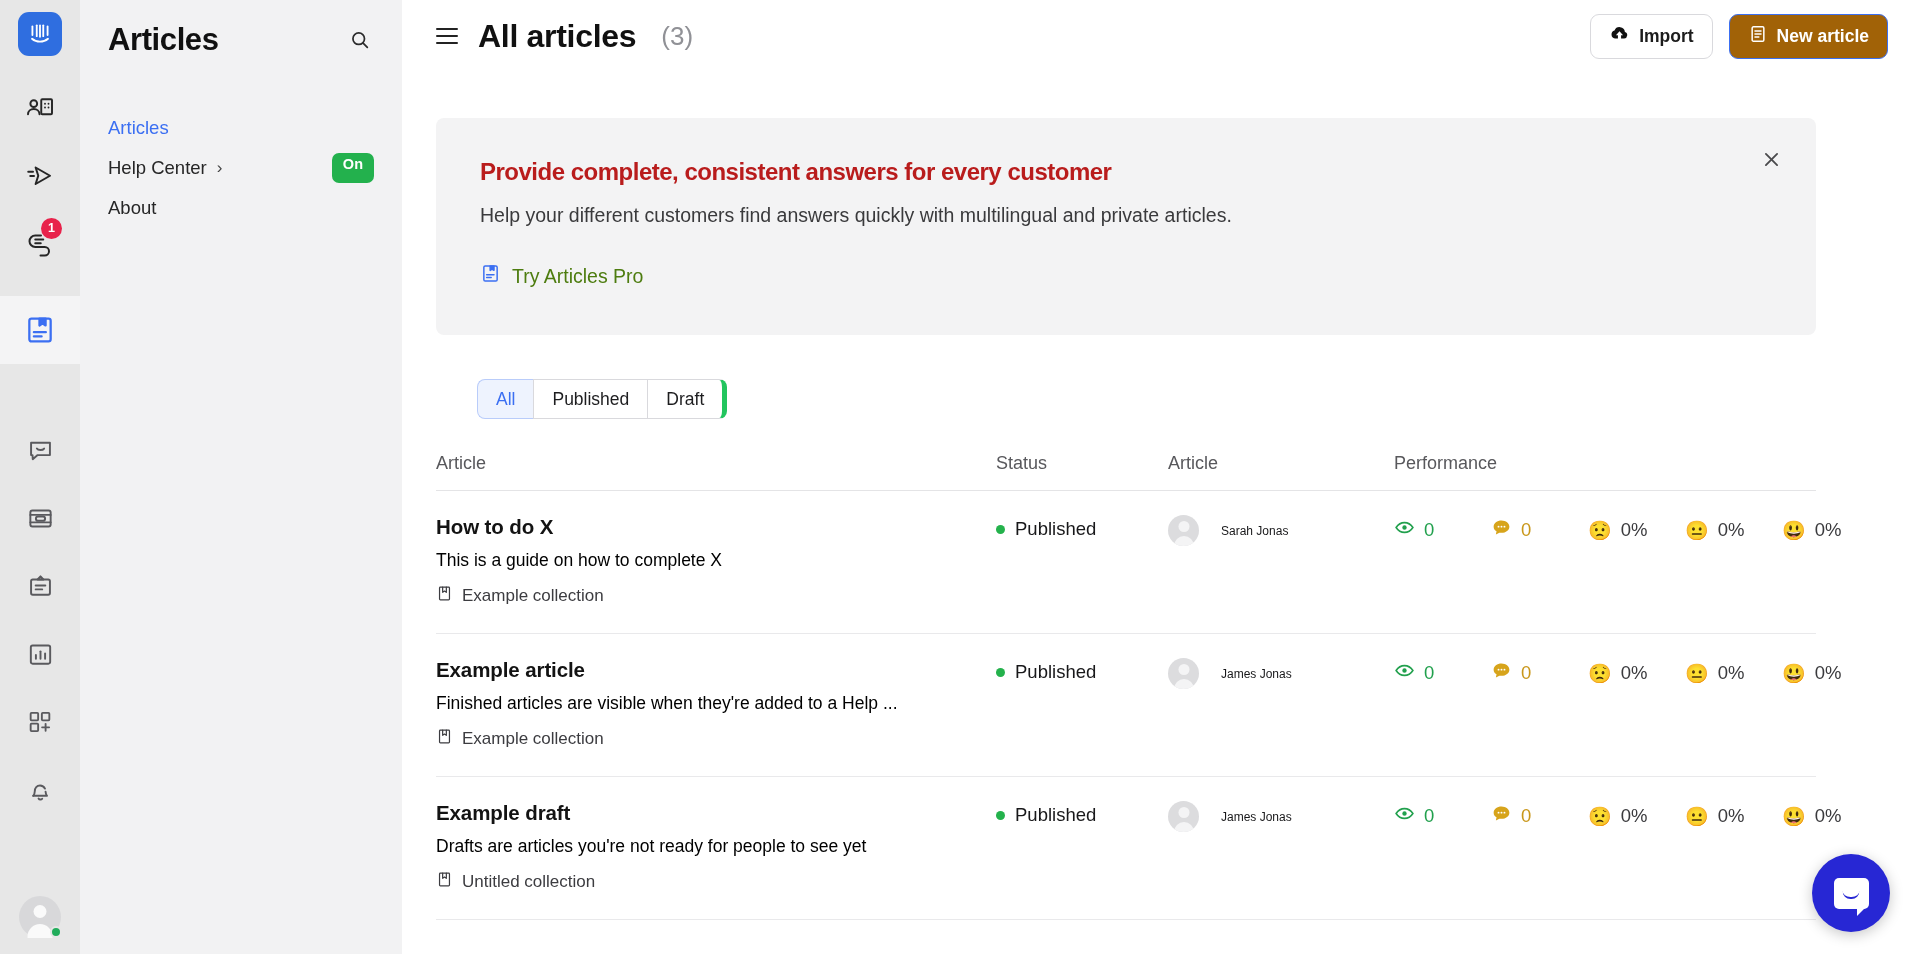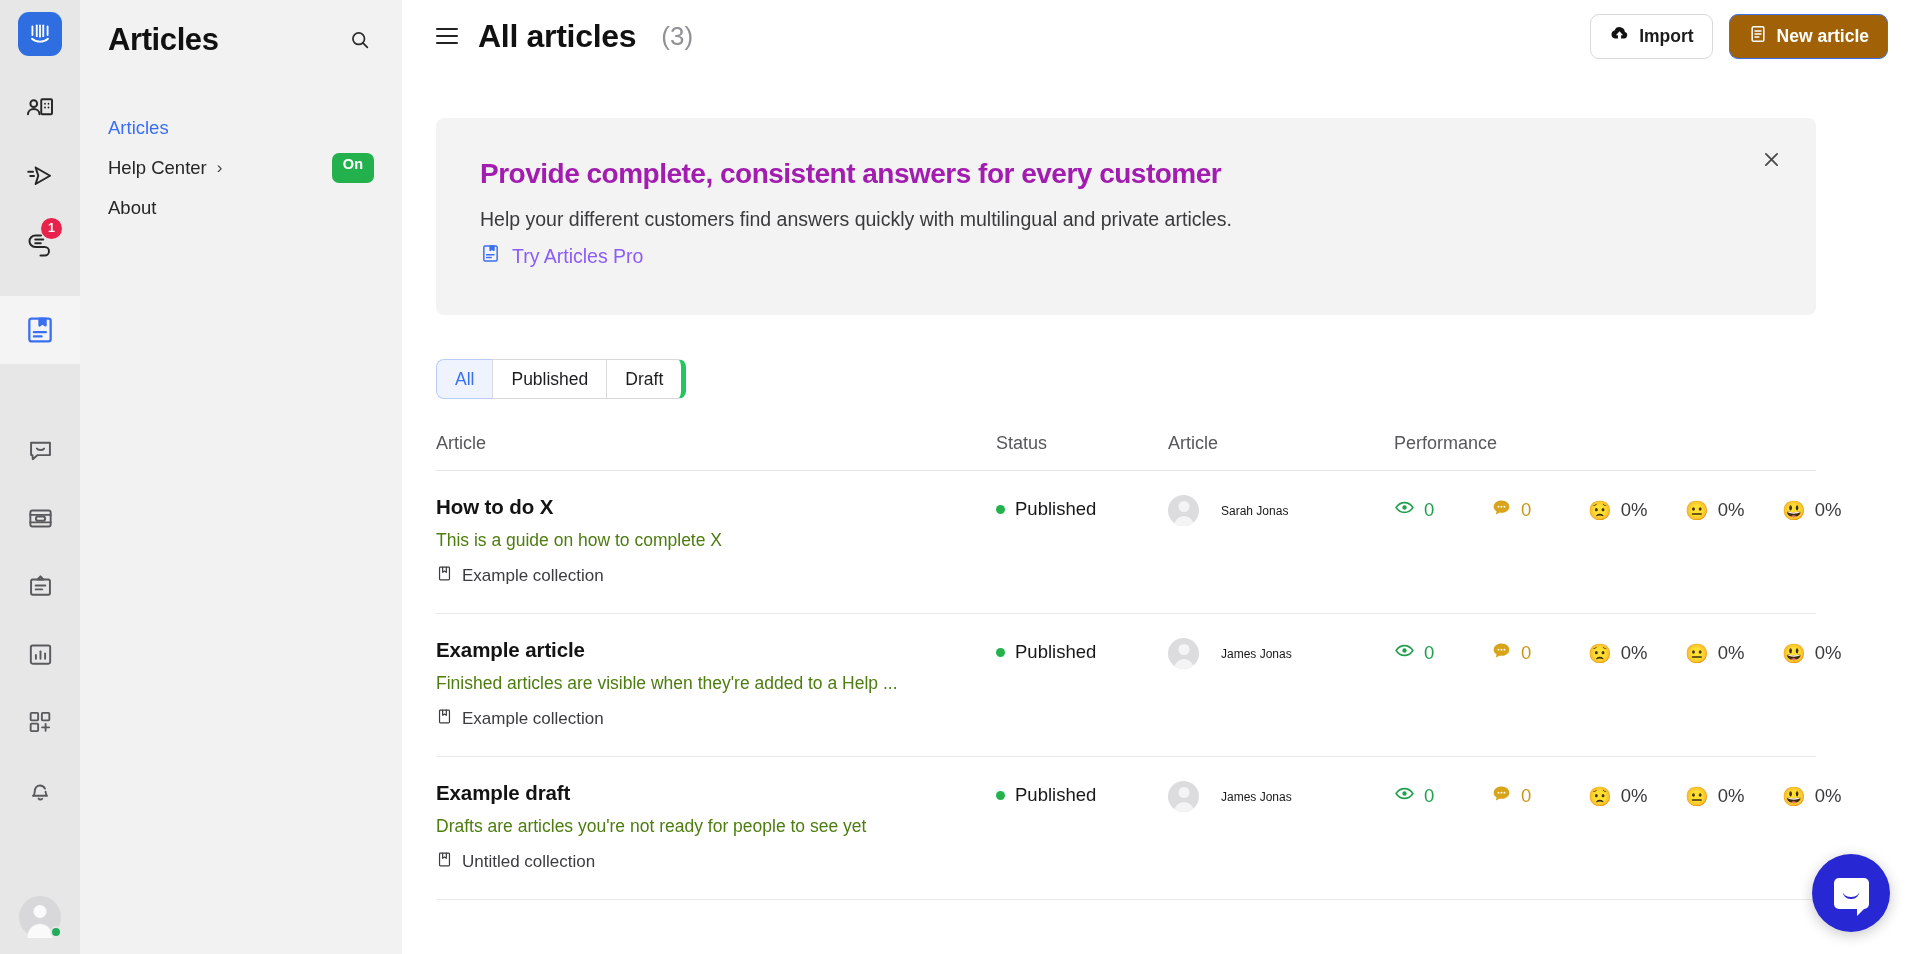--- a/index.html
+++ b/index.html
@@ -133,34 +133,34 @@
   }
   .inner { max-width: 1380px; }
 
   
   .banner {
     margin-top: 46px;
     background:#f3f3f4; border-radius:8px;
     padding: 40px 44px 46px;
     position: relative;
   }
-  .banner h2 { font-size: 28px; font-weight:700; letter-spacing:-0.5px; color:#a21caf; }
+  .banner h2 { font-size: 24px; font-weight:700; letter-spacing:-0.5px; color:#b91c1c; }
   .banner p { margin-top: 18px; font-size: 19.5px; color:#3a3a3c; }
   .banner-link {
-    margin-top: 12px; display:inline-flex; align-items:center; gap:11px;
-    color:#8b5cf6; font-size:19.5px; font-weight:500;
+    margin-top: 36px; display:inline-flex; align-items:center; gap:11px;
+    color:#4d7c0f; font-size:19.5px; font-weight:500;
   }
   .banner-close {
     position:absolute; top: 26px; right: 30px;
     width: 30px;height:30px; display:flex;align-items:center;justify-content:center;
     color:#4a4a4c;
   }
 
   
-  .segmented { margin-top: 44px; display:inline-flex; border-radius:8px; }
+  .segmented { margin-top: 44px; display:inline-flex; border-radius:8px;margin-left:41px; }
   .seg {
     height: 40px; padding: 0 18px;
     display:flex;align-items:center;
     font-size:17.5px; font-weight:500;
     border:1px solid #d9d9dd; border-right:none;
     background:#fff; color:#1d1d1f;
   }
   .seg:first-child{ border-radius:8px 0 0 8px; }
   .seg:last-child{ border-radius:0 8px 8px 0; border-right:5px solid #22c55e; }
   .seg.active { background:#eef3fe; color:#3b6ff2; border-color:#b9ccfa; }
@@ -174,21 +174,21 @@
   .c-status { width: 172px; flex:none; }
   .c-author { width: 226px; flex:none; }
   .c-perf   { flex:1 1 auto; }
 
   .tbody .trow {
     padding: 24px 0 26px;
     border-bottom:1px solid #e9e9eb;
     align-items:flex-start;
   }
   .a-title { font-size:20.5px; font-weight:600; color:#131313; letter-spacing:-0.1px;}
-  .a-desc { margin-top:11px; font-size:17.5px; color:#4d7c0f; white-space:nowrap; overflow:hidden;}
+  .a-desc { margin-top:11px; font-size:17.5px; color:#000000; white-space:nowrap; overflow:hidden;}
   .a-coll { margin-top:14px; display:flex; align-items:center; gap:9px; font-size:17px; color:#3c3c40; }
 
   .status { display:flex; align-items:center; gap:10px; font-size:18.5px; color:#18181a; padding-top:3px;}
   .sdot { width:9px;height:9px;border-radius:50%;background:#24b24c; flex:none;}
   .author { display:flex; align-items:center; gap:22px; font-size:12px; color:#18181a; padding-top:0px;}
   .av {
     width:31px;height:31px;border-radius:50%;background:#dcdcde;flex:none;position:relative;overflow:hidden;
   }
   .av .h{position:absolute;top:6px;left:50%;transform:translateX(-50%);width:11px;height:11px;border-radius:50%;background:#f4f4f5;}
   .av .b{position:absolute;bottom:-1px;left:50%;transform:translateX(-50%);width:20px;height:11px;border-radius:10px 10px 0 0;background:#f4f4f5;}

